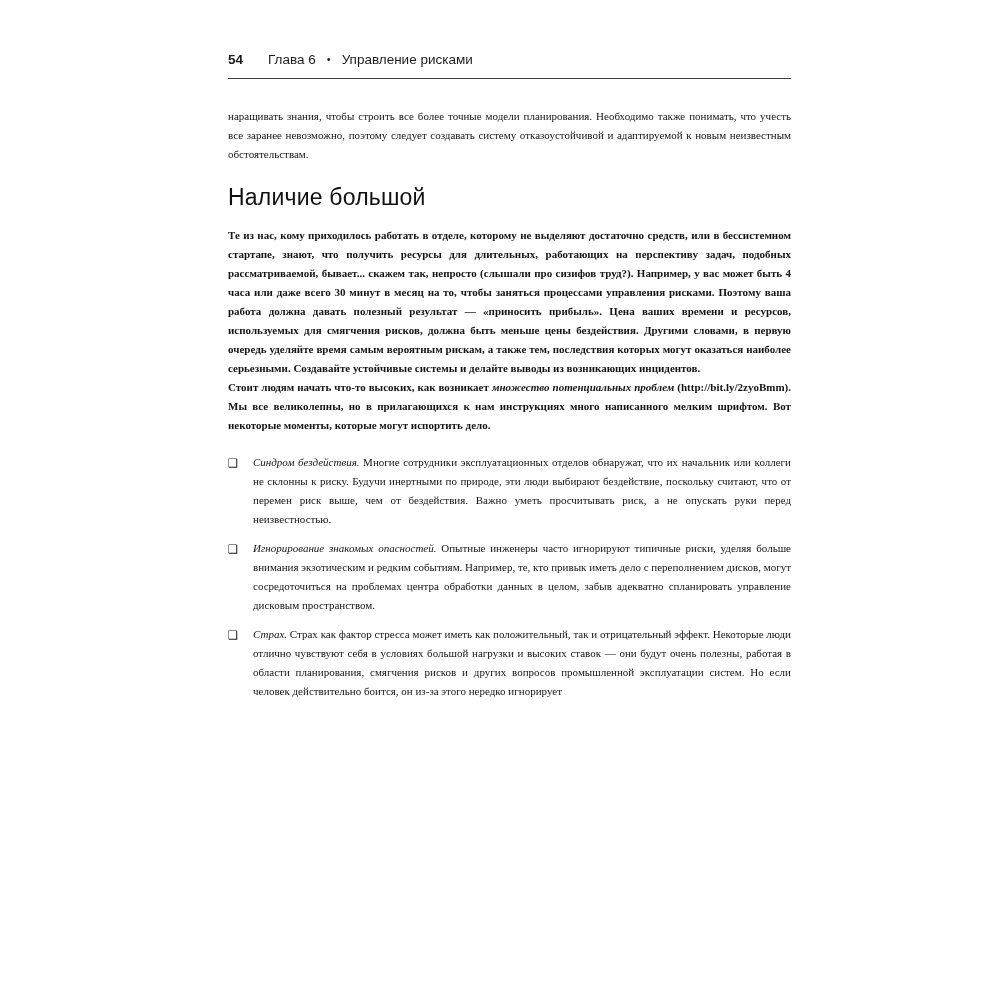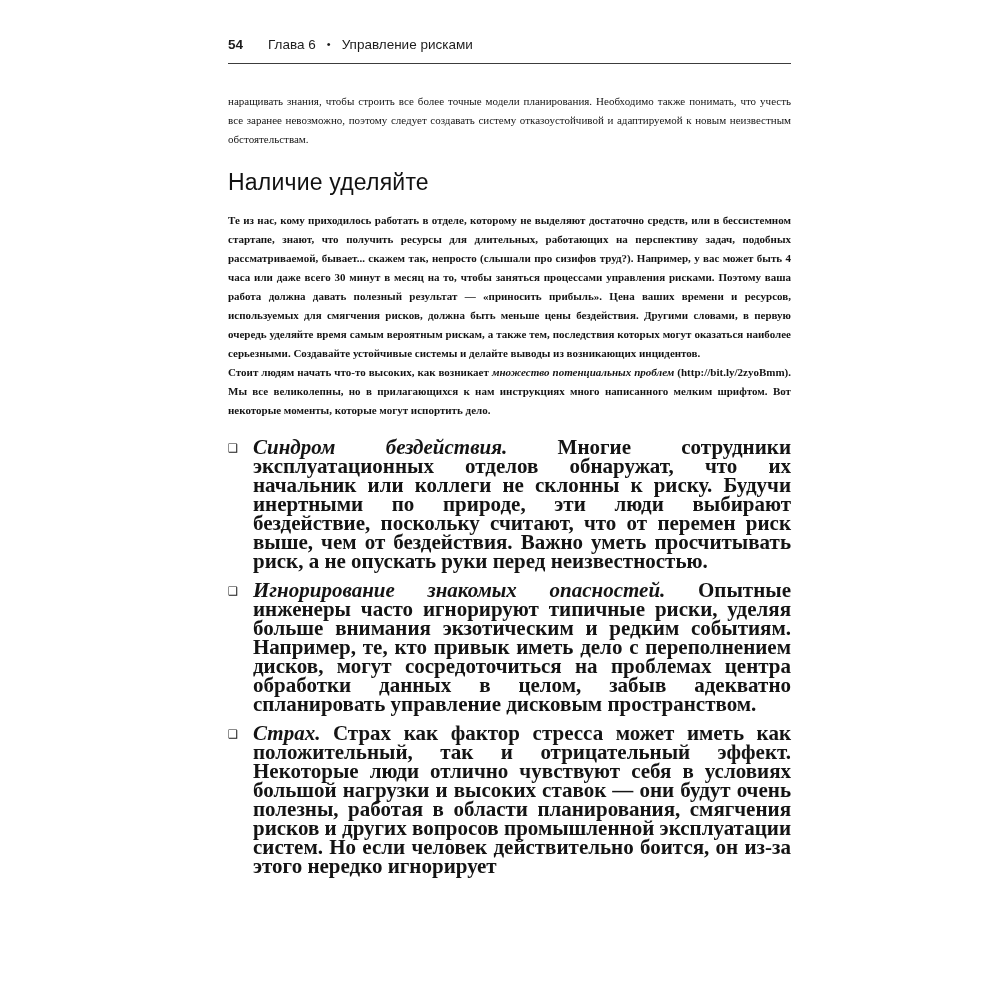--- a/index.html
+++ b/index.html
@@ -11,21 +11,21 @@
     width: 1000px;
     height: 1000px;
     position: relative;
     font-family: "Liberation Serif", "DejaVu Serif", serif;
     color: #141414;
     overflow: hidden;
   }
   .content {
     position: absolute;
     left: 228px;
-    top: 37px;
+    top: 52px;
     width: 563px;
   }
   .running-head {
     font-family: "Liberation Sans", "DejaVu Sans", sans-serif;
     font-size: 13.5px;
     line-height: 16px;
     color: #1c1c1c;
     display: flex;
     align-items: baseline;
     border-bottom: 1.2px solid #3c3c3c;
@@ -82,41 +82,40 @@
   .marker {
     flex: 0 0 25px;
     font-family: "DejaVu Sans", sans-serif;
     font-size: 11.5px;
     line-height: 19px;
     padding-top: 1px;
     color: #141414;
   }
   .bullet-text {
     flex: 1;
-    font-size: 21px;
+    font-size: 11px;
     line-height: 19px;
     text-align: justify;
-    font-weight: bold;
   }
 </style>
 </head>
 <body>
 
 <div class="content">
 
   <header class="running-head">
     <span class="page-num">54</span>
     <span class="chapter">Глава 6</span>
     <span class="dot">•</span>
     <span class="section">Управление рисками</span>
   </header>
 
   <p class="body-text intro">наращивать знания, чтобы строить все более точные модели планирования. Необходимо также понимать, что учесть все заранее невозможно, поэтому следует создавать систему отказоустойчивой и адаптируемой к новым неизвестным обстоятельствам.</p>
 
-  <h2 class="section-heading">Наличие уделяйте</h2>
+  <h2 class="section-heading">Наличие большой</h2>
 
   <p class="body-text after-heading">Те из нас, кому приходилось работать в отделе, которому не выделяют достаточно средств, или в бессистемном стартапе, знают, что получить ресурсы для длительных, работающих на перспективу задач, подобных рассматриваемой, бывает... скажем так, непросто (слышали про сизифов труд?). Например, у вас может быть 4 часа или даже всего 30 минут в месяц на то, чтобы заняться процессами управления рисками. Поэтому ваша работа должна давать полезный результат — «приносить прибыль». Цена ваших времени и ресурсов, используемых для смягчения рисков, должна быть меньше цены бездействия. Другими словами, в первую очередь уделяйте время самым вероятным рискам, а также тем, последствия которых могут оказаться наиболее серьезными. Создавайте устойчивые системы и делайте выводы из возникающих инцидентов.</p>
 
 
   <p class="body-text after-heading"><span>Стоит людям начать что-то высоких, как возникает </span><span style="font-style: italic;">множество потенциальных проблем</span><span> (http://bit.ly/2zyoBmm). Мы все великолепны, но в прилагающихся к нам инструкциях много написанного мелким шрифтом. Вот некоторые моменты, которые могут испортить дело.</span></p>
 
   <ul class="bullet-list">
 
       <li class="bullet-item">
         <span class="marker">❑</span>

